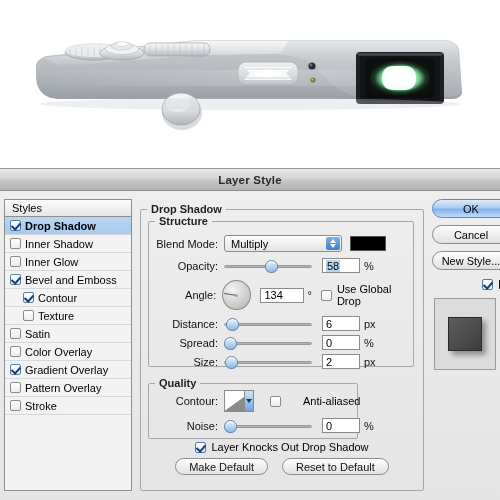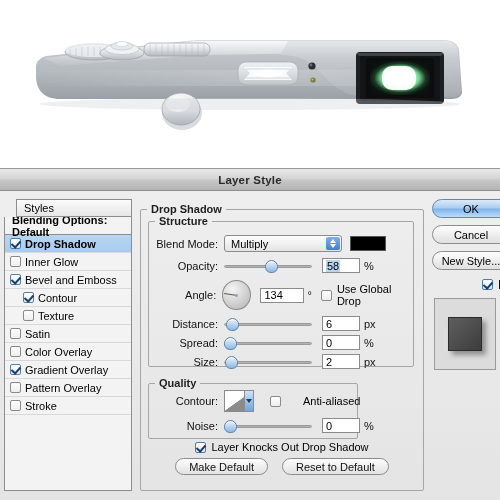--- a/index.html
+++ b/index.html
@@ -24,21 +24,21 @@
     display:flex;align-items:center;justify-content:center;}
   .titlebar .ttl{font-size:11.5px;font-weight:bold;color:#2a2a2a;letter-spacing:.2px;}
 
   .body{position:absolute;left:0;top:22px;width:500px;height:310px;
     background:linear-gradient(to bottom,#eeeeee,#e4e4e4);}
 
   
   .styles-col{position:absolute;left:4px;top:8px;width:128px;height:292px;}
   .panel-hd{height:18px;background:linear-gradient(to bottom,#fbfbfb,#e6e6e6);
     border:1px solid #8d8d8d;border-bottom:1px solid #8d8d8d;
-    display:flex;align-items:center;padding-left:7px;box-sizing:border-box;font-size:11px;margin-left:12px;}
+    display:flex;align-items:center;padding-left:7px;box-sizing:border-box;font-size:11px;}
   .list-box{height:274px;box-sizing:border-box;border:1px solid #8d8d8d;border-top:none;
     background:#f3f3f3;overflow:hidden;}
   .srow{height:18px;display:flex;align-items:center;padding-left:5px;box-sizing:border-box;
     border-bottom:1px solid #d8d8d8;background:#f3f3f3;font-size:11px;}
   .srow.hdr{font-weight:bold;padding-left:7px;background:#f3f3f3;border-bottom:1px solid #8d8d8d;}
   .srow.sel{background:linear-gradient(to bottom,#b9d6f2,#a8cbee);font-weight:bold;}
   .srow.sub{padding-left:18px;}
   .srow .lbl{margin-left:4px;}
   .srow.filler{border-bottom:none;height:100%;}
 
@@ -258,29 +258,30 @@
     </div>
 
     <div class="body">
 
       <div class="styles-col">
         <div class="panel-hd">
           <span>Styles</span>
         </div>
         <div class="list-box">
 
-          <div class="srow hdr">
-            <span class="lbl" style="margin-left:0">Blending Options: Default</span>
-          </div>
 
           <div class="srow sel">
             <span class="cb on blue"></span>
             <span class="lbl">Drop Shadow</span>
           </div>
 
+          <div class="srow">
+            <span class="cb"></span>
+            <span class="lbl">Inner Shadow</span>
+          </div>
 
 
           <div class="srow">
             <span class="cb"></span>
             <span class="lbl">Inner Glow</span>
           </div>
 
           <div class="srow">
             <span class="cb on"></span>
             <span class="lbl">Bevel and Emboss</span>

